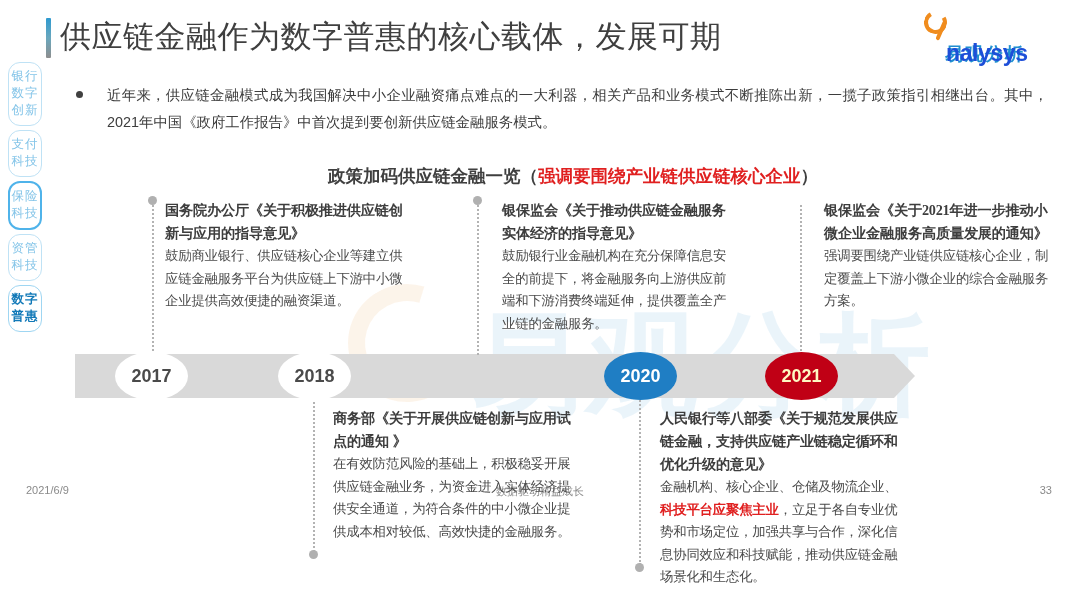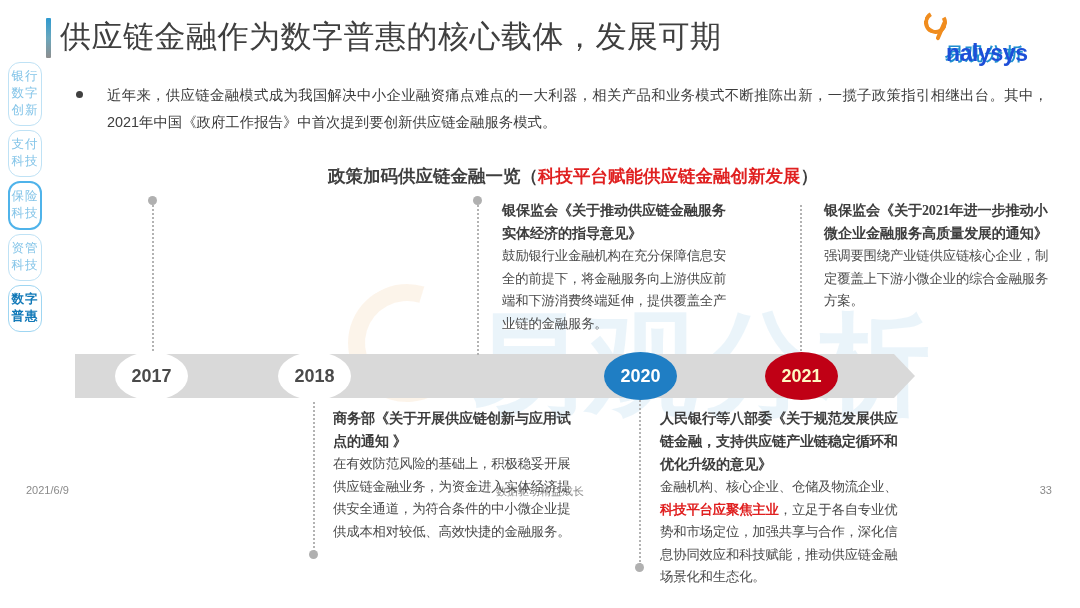--- a/index.html
+++ b/index.html
@@ -219,21 +219,21 @@
     </div>
     <div class="tab">
       <span>资管科技</span>
     </div>
     <div class="tab active">
       <span>数字普惠</span>
     </div>
   </div>
 
   <div class="chart-title">
-    <span>政策加码供应链金融一览（</span><span class="red">科技平台赋能供应链金融创新发展</span><span>）</span>
+    <span>政策加码供应链金融一览（</span><span class="red">强调要围绕产业链供应链核心企业</span><span>）</span>
   </div>
 
   <div class="conn-dot" style="left:148px; top:196px;"></div>
   <div class="conn" style="left:152px; top:205px; height:150px;"></div>
 
   <div class="conn-dot" style="left:473px; top:196px;"></div>
   <div class="conn" style="left:477px; top:205px; height:150px;"></div>
 
   <div class="conn" style="left:800px; top:205px; height:150px;"></div>
 
@@ -251,20 +251,24 @@
   <div class="year plain" style="left:278px;">
     <span>2018</span>
   </div>
   <div class="year blue" style="left:604px;">
     <span>2020</span>
   </div>
   <div class="year red" style="left:765px;">
     <span>2021</span>
   </div>
 
+  <div class="card" style="left:165px; top:199px; width:250px;">
+    <div class="card-h">国务院办公厅《关于积极推进供应链创新与应用的指导意见》</div>
+    <div class="card-b">鼓励商业银行、供应链核心企业等建立供应链金融服务平台为供应链上下游中小微企业提供高效便捷的融资渠道。</div>
+  </div>
 
   <div class="card" style="left:502px; top:199px; width:233px;">
     <div class="card-h">银保监会《关于推动供应链金融服务实体经济的指导意见》</div>
     <div class="card-b">鼓励银行业金融机构在充分保障信息安全的前提下，将金融服务向上游供应前端和下游消费终端延伸，提供覆盖全产业链的金融服务。</div>
   </div>
 
   <div class="card" style="left:824px; top:199px; width:232px;font-family:Liberation Serif, serif;">
     <div class="card-h">银保监会《关于2021年进一步推动小微企业金融服务高质量发展的通知》</div>
     <div class="card-b">强调要围绕产业链供应链核心企业，制定覆盖上下游小微企业的综合金融服务方案。</div>
   </div>

